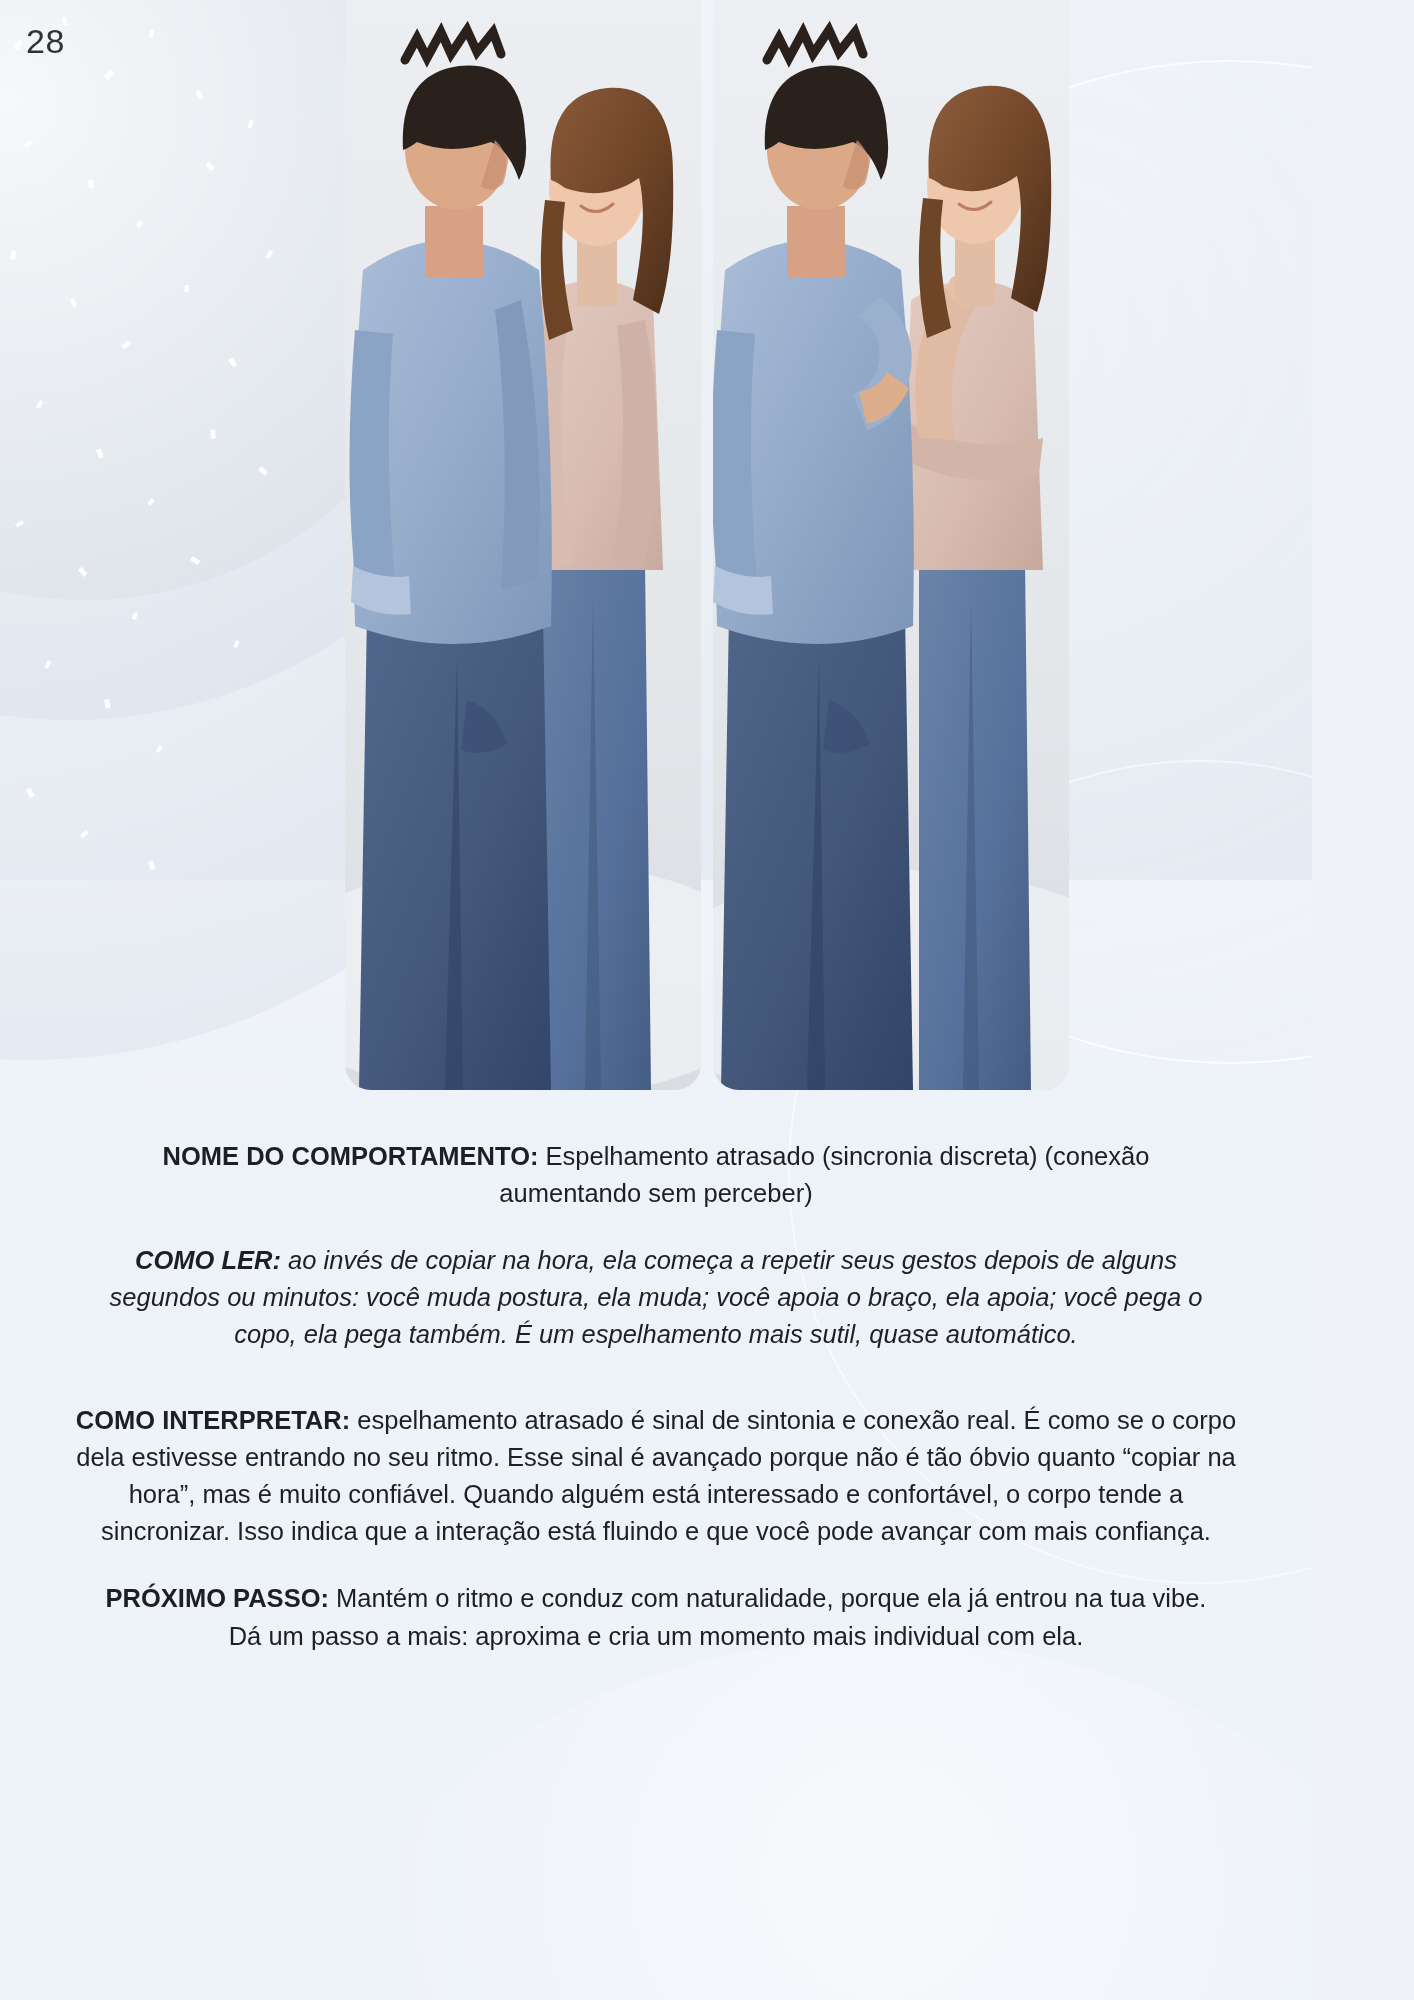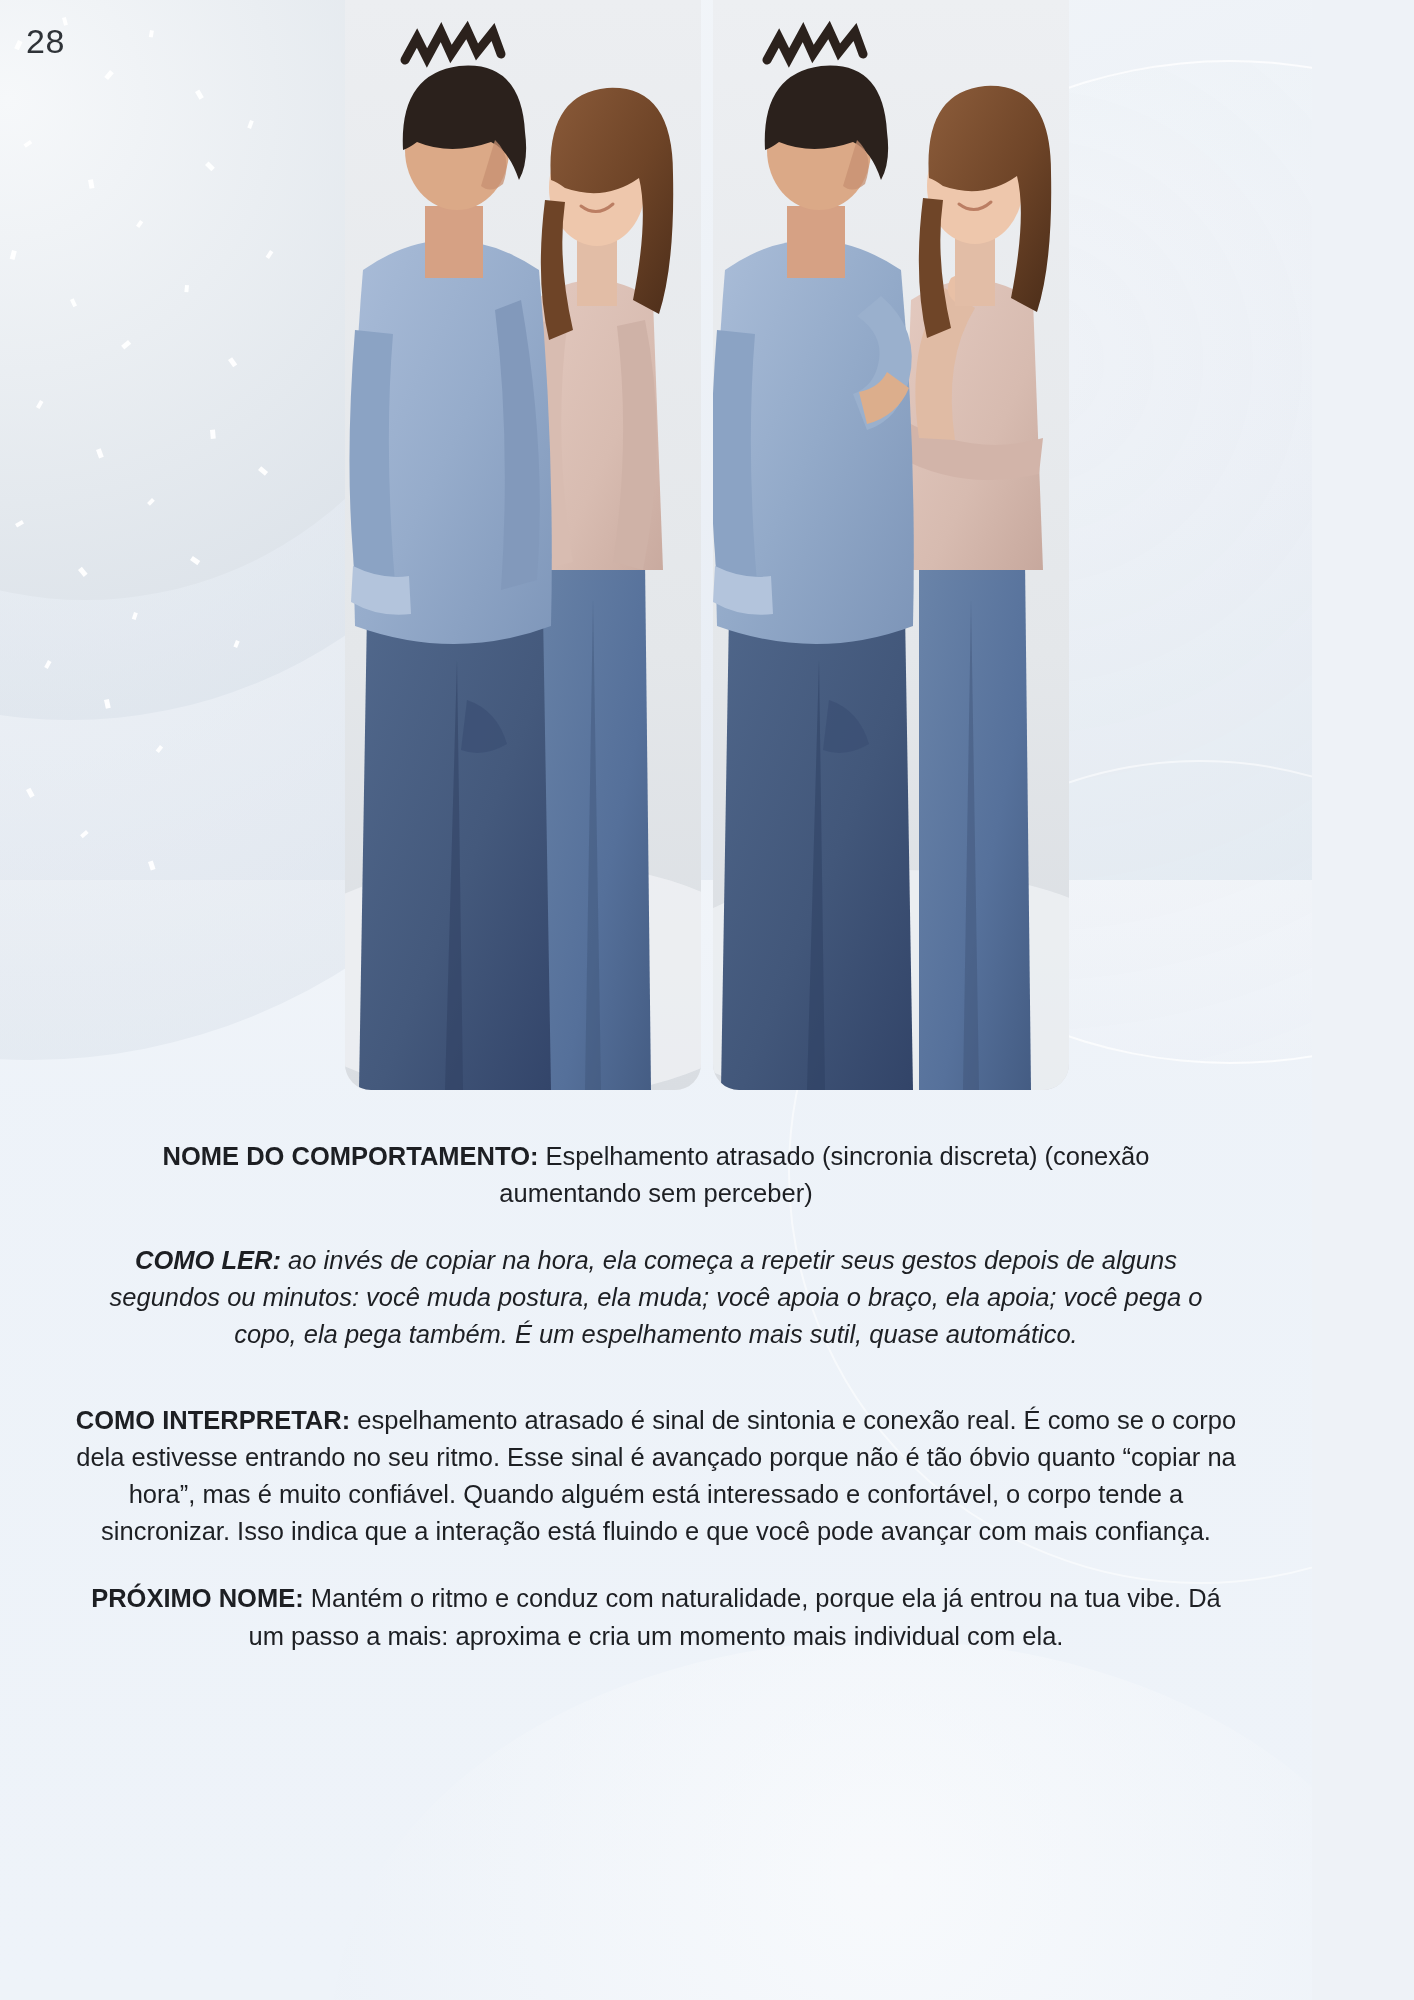--- a/index.html
+++ b/index.html
@@ -386,17 +386,17 @@
 
     <p class="block block-2">
       <span class="lbl">COMO LER:</span><span class="txt"> ao invés de copiar na hora, ela começa a repetir seus gestos depois de alguns segundos ou minutos: você muda postura, ela muda; você apoia o braço, ela apoia; você pega o copo, ela pega também. É um espelhamento mais sutil, quase automático.</span>
     </p>
 
     <p class="block block-3">
       <span class="lbl">COMO INTERPRETAR:</span><span class="txt"> espelhamento atrasado é sinal de sintonia e conexão real. É como se o corpo dela estivesse entrando no seu ritmo. Esse sinal é avançado porque não é tão óbvio quanto “copiar na hora”, mas é muito confiável. Quando alguém está interessado e confortável, o corpo tende a sincronizar. Isso indica que a interação está fluindo e que você pode avançar com mais confiança.</span>
     </p>
 
     <p class="block block-4">
-      <span class="lbl">PRÓXIMO NOME:</span><span class="txt"> Mantém o ritmo e conduz com naturalidade, porque ela já entrou na tua vibe. Dá um passo a mais: aproxima e cria um momento mais individual com ela.</span>
+      <span class="lbl">PRÓXIMO PASSO:</span><span class="txt"> Mantém o ritmo e conduz com naturalidade, porque ela já entrou na tua vibe. Dá um passo a mais: aproxima e cria um momento mais individual com ela.</span>
     </p>
 
   </div>
 </div>
 
 </body></html>

